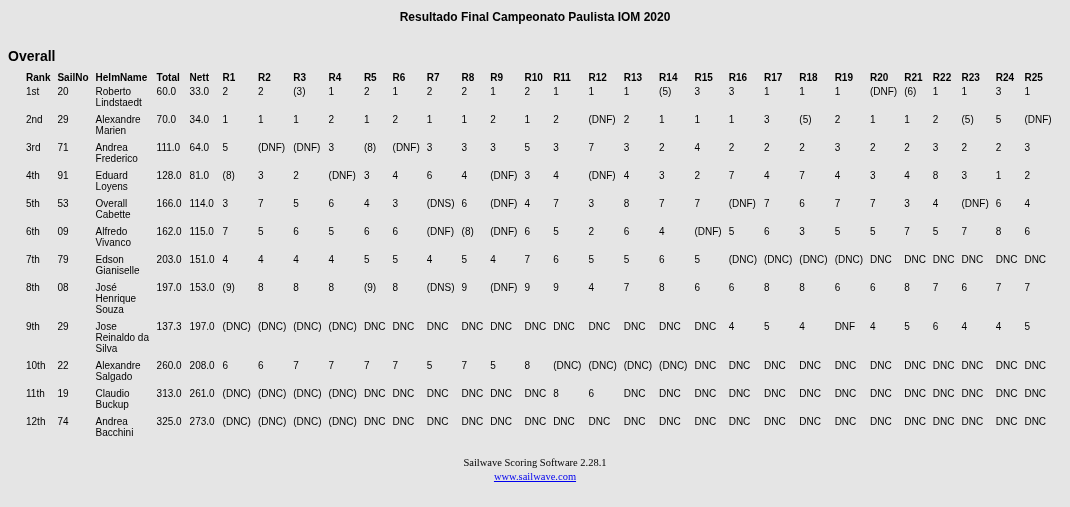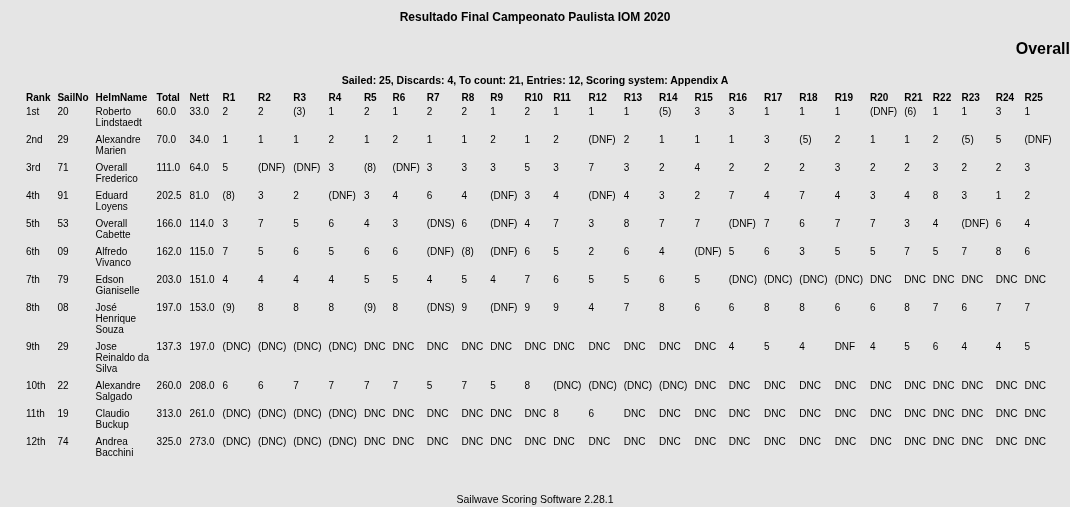--- a/index.html
+++ b/index.html
@@ -6,22 +6,22 @@
   .page {
     width: 1070px; height: 507px; overflow: hidden; position: relative;
     background: #e5e5e5; color: #000000;
     font-family: "Liberation Sans", sans-serif;
   }
   .title {
     text-align: center; font-weight: bold; font-size: 12px;
     margin: 0; padding-top: 10px;
   }
   .subtitle {
-    text-align: right; font-weight: bold; font-size: 16px;
-    margin: 0; padding-top: 16px;
+    text-align: left; font-weight: bold; font-size: 14px;
+    margin: 8px; padding-top: 16px;
   }
   .summary {
     text-align: center; font-weight: bold; font-size: 10.5px;
     margin: 0; padding-top: 16px;
   }
   table.results {
     border-collapse: collapse;
     margin: 6px 0 0 26px;
     font-size: 10px;
   }
@@ -31,30 +31,29 @@
   }
   table.results td {
     text-align: left; vertical-align: top; white-space: nowrap;
     padding: 0 7px 6px 0; line-height: 11px;
   }
   table.results td.helm {
     white-space: normal; width: 54px; max-width: 54px; overflow-wrap: break-word;
   }
   table.results th.race, table.results td.race { min-width: 20px; }
   table.results th.num  { min-width: 26px; }
-  .footer { text-align: center; font-size: 10.5px; margin-top: 28px; line-height: 14px; }
+  .footer { text-align: center; font-size: 10.5px; margin-top: 12px; line-height: 14px; font-family: Liberation Serif, serif; }
   .footer a { color: #0000EE; text-decoration: underline; }
 </style>
 </head>
 <body>
 
 <div class="page">
   <div class="title">Resultado Final Campeonato Paulista IOM 2020</div>
   <div class="subtitle">Overall</div>
-  <div class="summary">Sailed: 25, Discards: 4, To count: 21, Entries: 12, Scoring system: Appendix A</div>
 
   <table class="results">
     <thead>
       <tr id="header-row">
           <th>Rank</th>
           <th>SailNo</th>
           <th>HelmName</th>
           <th class="num">Total</th>
           <th class="num">Nett</th>
           <th class="race">R1</th>
@@ -145,21 +144,21 @@
           <td class="race">1</td>
           <td class="race">1</td>
           <td class="race">2</td>
           <td class="race">(5)</td>
           <td class="race">5</td>
           <td class="race">(DNF)</td>
         </tr>
         <tr>
           <td>3rd</td>
           <td>71</td>
-          <td class="helm">Overall Frederico</td>
+          <td class="helm">Andrea Frederico</td>
           <td>111.0</td>
           <td>64.0</td>
           <td class="race">5</td>
           <td class="race">(DNF)</td>
           <td class="race">(DNF)</td>
           <td class="race">3</td>
           <td class="race">(8)</td>
           <td class="race">(DNF)</td>
           <td class="race">3</td>
           <td class="race">3</td>
@@ -178,21 +177,21 @@
           <td class="race">2</td>
           <td class="race">3</td>
           <td class="race">2</td>
           <td class="race">2</td>
           <td class="race">3</td>
         </tr>
         <tr>
           <td>4th</td>
           <td>91</td>
           <td class="helm">Eduard Loyens</td>
-          <td>202.5</td>
+          <td>128.0</td>
           <td>81.0</td>
           <td class="race">(8)</td>
           <td class="race">3</td>
           <td class="race">2</td>
           <td class="race">(DNF)</td>
           <td class="race">3</td>
           <td class="race">4</td>
           <td class="race">6</td>
           <td class="race">4</td>
           <td class="race">(DNF)</td>

